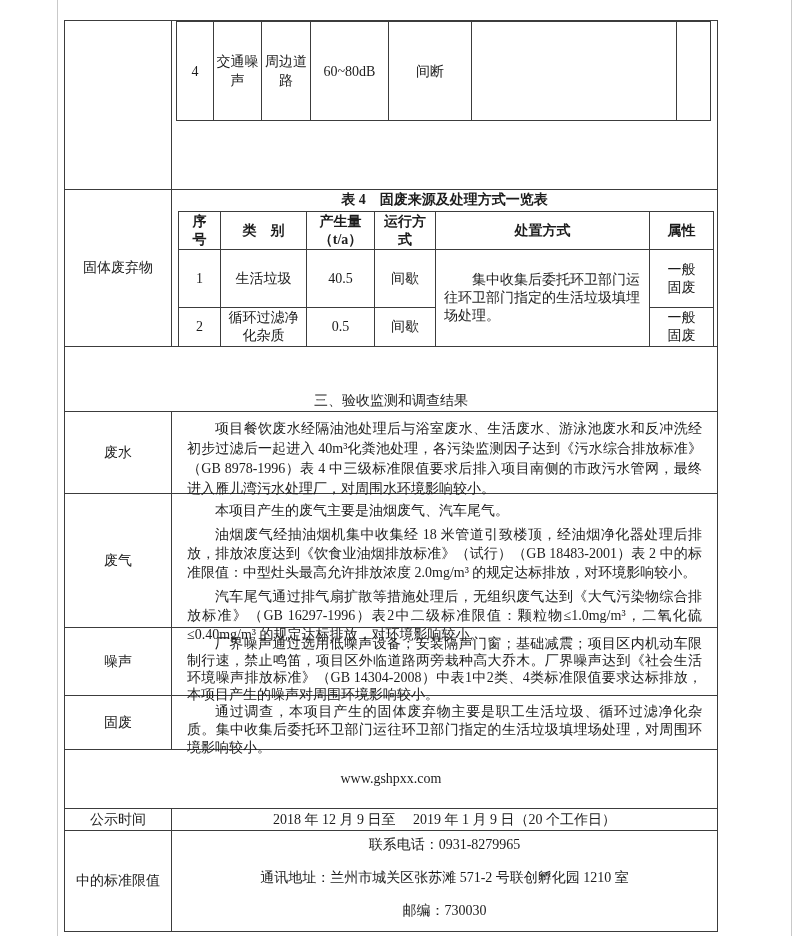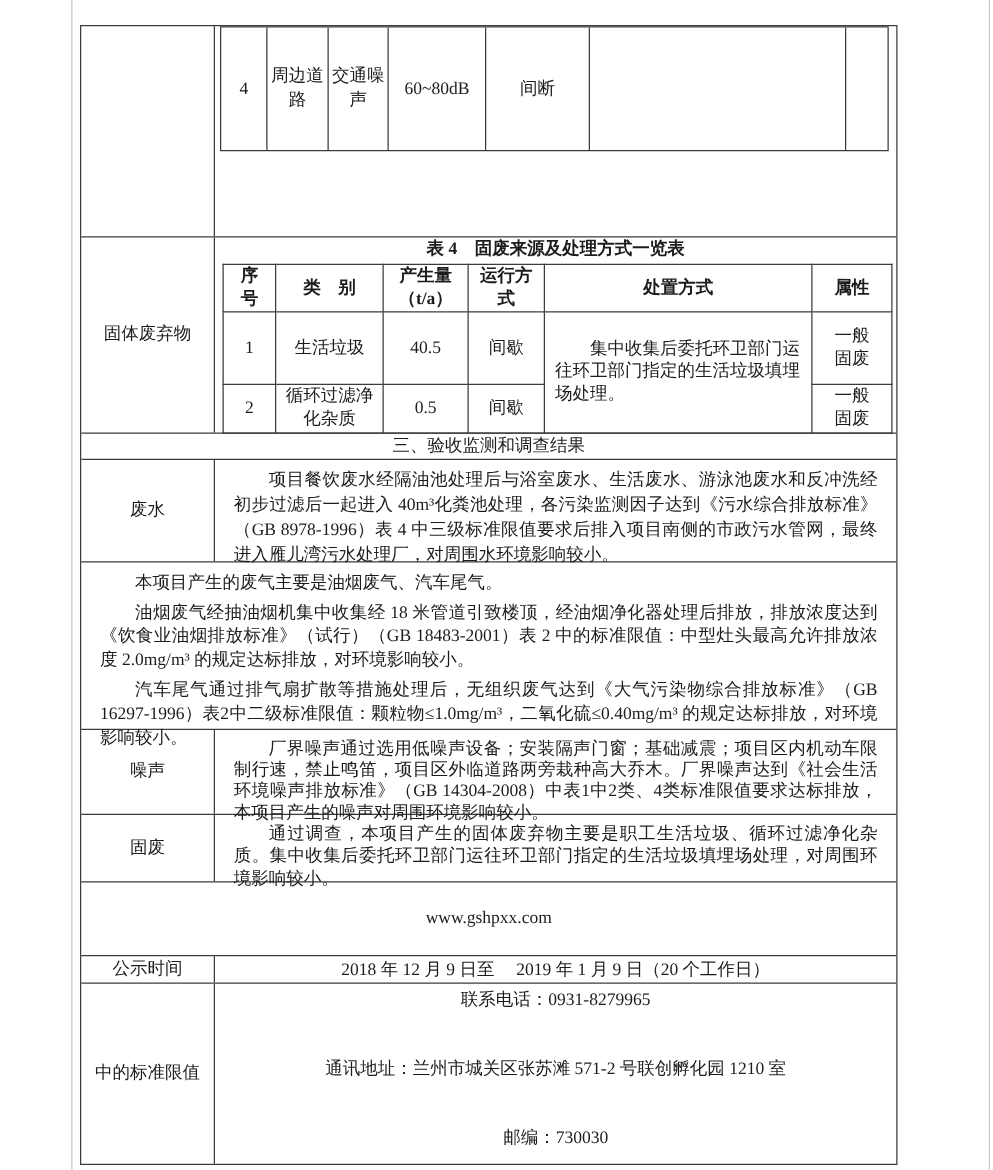--- a/index.html
+++ b/index.html
@@ -23,21 +23,21 @@
   .lcell{
     width:107px;flex:0 0 107px;border-right:1px solid #3c3c3c;box-sizing:border-box;
     display:flex;align-items:center;justify-content:center;text-align:right;
     padding:2px 4px;line-height:20px;
   }
   .ccell{flex:1 1 auto;box-sizing:border-box;min-width:0;}
 
   
   .r-top{height:169px;}
   .r-solid{height:157px;}
-  .r-sechdr{height:21px;align-items:center;justify-content:center;text-align:center;}
+  .r-sechdr{height:21px;align-items:center;justify-content:center;text-align:center;margin-top:44px;}
   .r-ws{height:82px;}
   .r-gas{height:134px;}
   .r-noise{height:68px;}
   .r-sw{height:54px;}
   .r-query{height:59px;}
   .r-period{height:22px;}
   .r-feedback{flex:1 1 auto;}
 
   
   .noise-table{
@@ -90,24 +90,24 @@
 <div class="page-edge left"></div>
 <div class="page-edge right"></div>
 
 <div class="doc-table">
 
   <div class="trow r-top">
     <div class="lcell"></div>
     <div class="ccell">
       <div class="noise-table">
         <div class="ncell" style="flex:0 0 37px">4</div>
+        <div class="ncell" style="flex:0 0 48px">交通噪
+声</div>
         <div class="ncell" style="flex:0 0 49px">周边道
 路</div>
-        <div class="ncell" style="flex:0 0 48px">交通噪
-声</div>
         <div class="ncell" style="flex:0 0 78px">60~80dB</div>
         <div class="ncell" style="flex:0 0 83px">间断</div>
         <div class="ncell" style="flex:1 1 auto"></div>
         <div class="ncell" style="flex:0 0 33px"></div>
       </div>
     </div>
   </div>
 
   <div class="trow r-solid">
     <div class="lcell">固体废弃物</div>
@@ -162,20 +162,21 @@
   </div>
 
   <div class="trow r-ws">
     <div class="lcell">废水</div>
     <div class="ccell paras lh20">
       <p>项目餐饮废水经隔油池处理后与浴室废水、生活废水、游泳池废水和反冲洗经初步过滤后一起进入 40m³化粪池处理，各污染监测因子达到《污水综合排放标准》（GB 8978-1996）表 4 中三级标准限值要求后排入项目南侧的市政污水管网，最终进入雁儿湾污水处理厂，对周围水环境影响较小。</p>
     </div>
   </div>
 
   <div class="trow r-gas">
+    <div class="lcell">废气</div>
     <div class="ccell paras lh19">
       <p>本项目产生的废气主要是油烟废气、汽车尾气。</p>
       <p>油烟废气经抽油烟机集中收集经 18 米管道引致楼顶，经油烟净化器处理后排放，排放浓度达到《饮食业油烟排放标准》（试行）（GB 18483-2001）表 2 中的标准限值：中型灶头最高允许排放浓度 2.0mg/m³ 的规定达标排放，对环境影响较小。</p>
       <p>汽车尾气通过排气扇扩散等措施处理后，无组织废气达到《大气污染物综合排放标准》（GB 16297-1996）表2中二级标准限值：颗粒物≤1.0mg/m³，二氧化硫≤0.40mg/m³ 的规定达标排放，对环境影响较小。</p>
     </div>
   </div>
 
   <div class="trow r-noise">
     <div class="lcell">噪声</div>
     <div class="ccell paras lh17">

